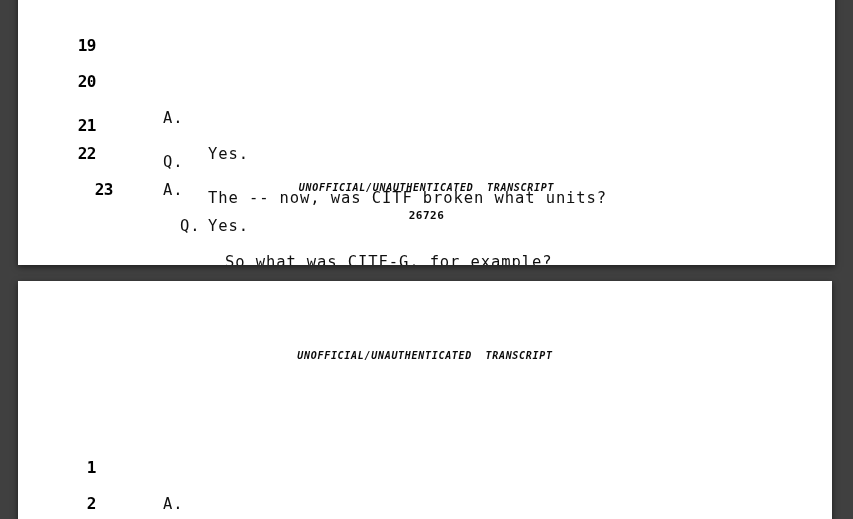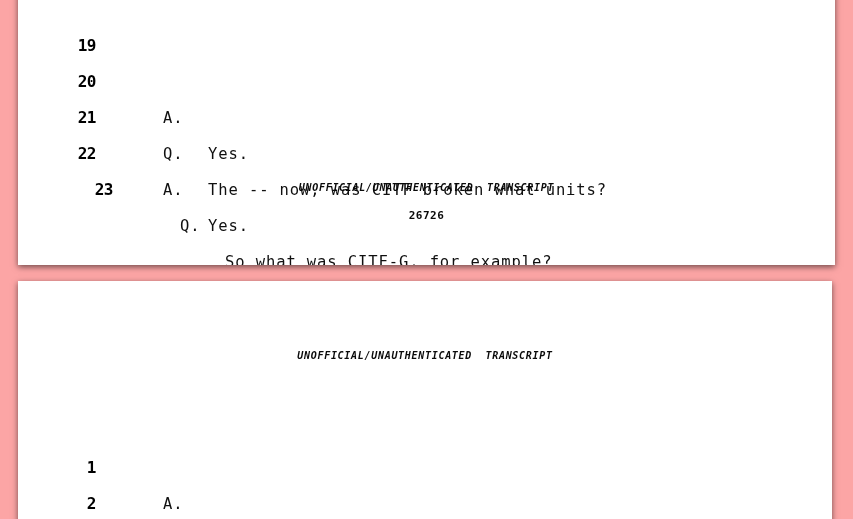--- a/index.html
+++ b/index.html
@@ -12,21 +12,21 @@
     height: 519px;
     overflow: hidden;
     font-family: "DejaVu Sans Mono", "Liberation Mono", monospace;
     position: relative;
   }
 
   
   #viewer {
     position: absolute;
     inset: 0;
-    background: #fca5a5;
+    background: #404040;
     overflow: hidden;
   }
 
   
   .page {
     position: absolute;
     background: #ffffff;
     box-shadow: 0 2px 6px rgba(0,0,0,0.55);
     overflow: hidden;
   }
@@ -119,21 +119,21 @@
       <div class="tline" style="top:0;position:absolute;left:0;width:100%;top:220px;">
         <span class="lnum">19</span>
       </div>
 
       <div class="tline" style="position:absolute;left:0;width:100%;top:256px;">
         <span class="lnum">20</span>
         <span class="spk">A.</span>
         <span class="txt">Yes.</span>
       </div>
 
-      <div class="tline" style="position:absolute;left:0;width:100%;top:292px;padding-left:11px;">
+      <div class="tline" style="position:absolute;left:0;width:100%;top:300px;padding-left:11px;">
         <span class="lnum">21</span>
         <span class="spk">Q.</span>
         <span class="txt">The -- now, was CITF broken what units?</span>
       </div>
 
       <div class="tline" style="position:absolute;left:0;width:100%;top:328px;">
         <span class="lnum">22</span>
         <span class="spk">A.</span>
         <span class="txt">Yes.</span>
       </div>

